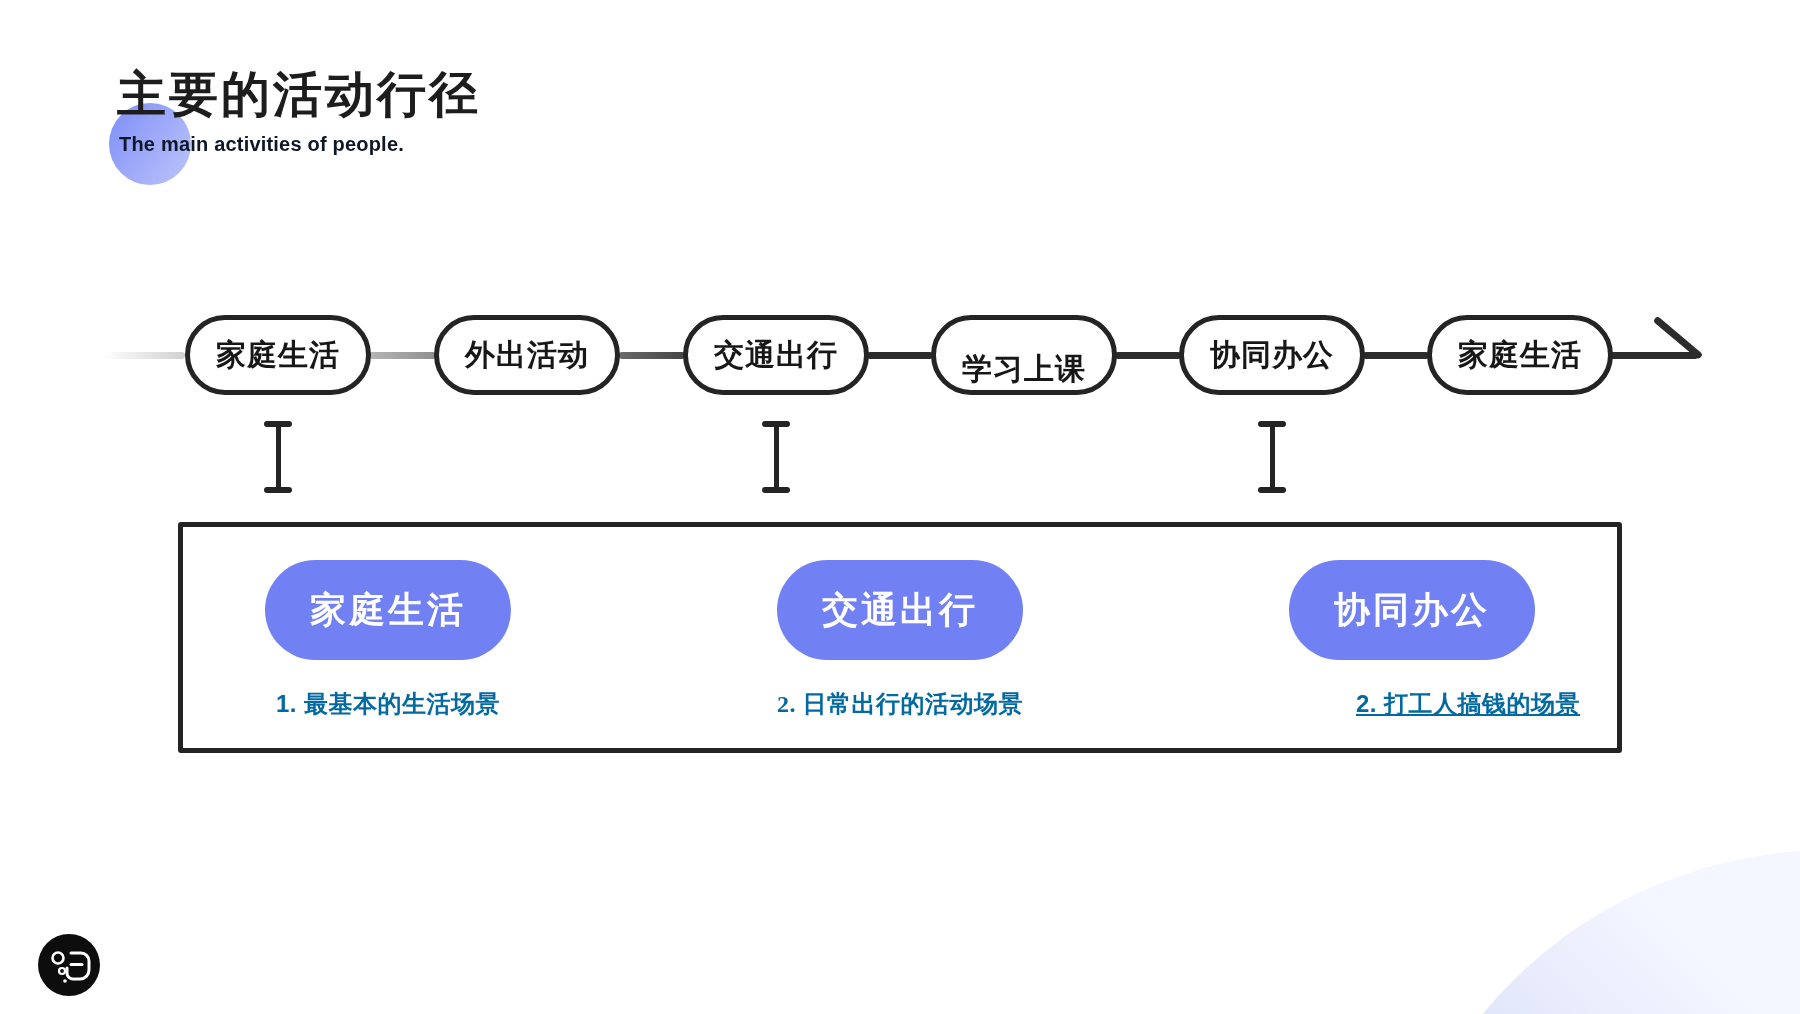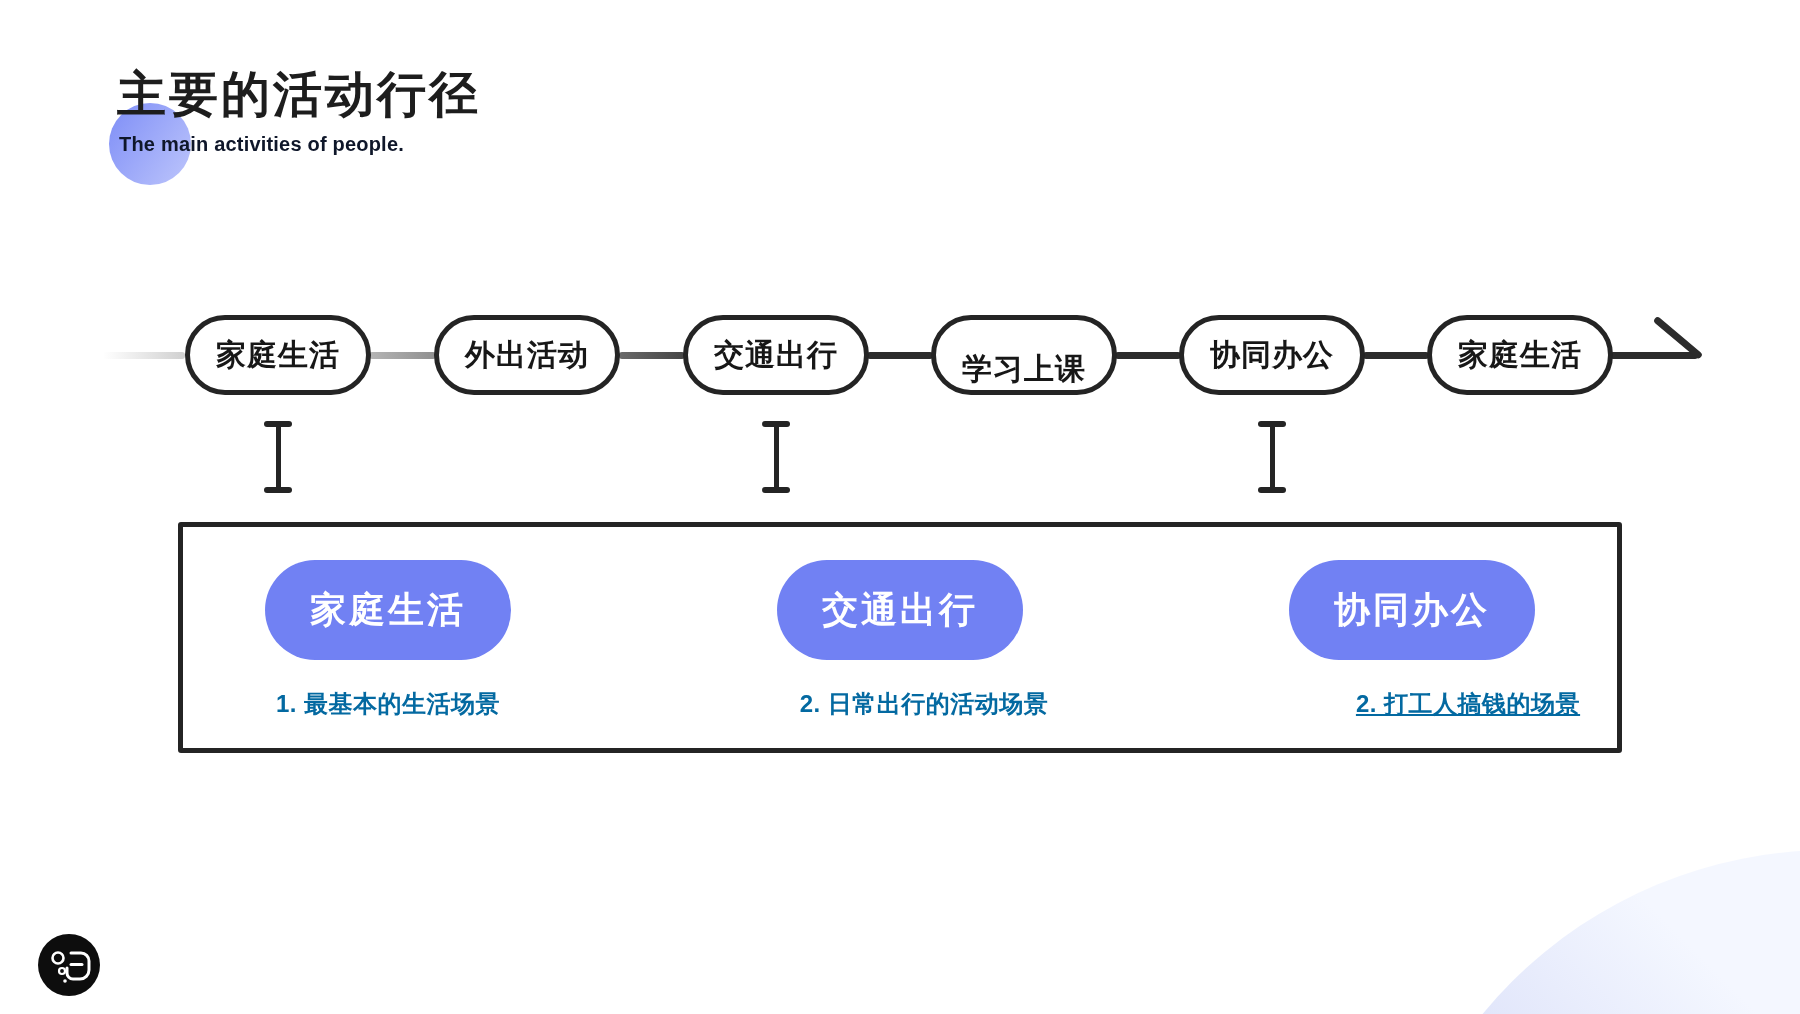--- a/index.html
+++ b/index.html
@@ -71,21 +71,21 @@
     display:flex;align-items:center;justify-content:center;
     color:#ffffff;font-size:36px;font-weight:700;letter-spacing:3px;
     z-index:3;white-space:nowrap;
   }
   .p0{left:265px;} .p1{left:777px;} .p2{left:1289px;}
   .desc{
     position:absolute;top:688px;width:520px;text-align:center;
     font-size:24px;font-weight:700;color:#0369a1;letter-spacing:0.5px;
     z-index:3;white-space:nowrap;
   }
-  .d0{left:128px;} .d1{left:664px;} .d2{left:1208px;text-decoration:underline;}
+  .d0{left:128px;} .d1{left:640px;font-family:Liberation Serif, serif;} .d2{left:1208px;text-decoration:underline;}
   
   .corner-circle{
     position:absolute;left:1380px;top:850px;width:900px;height:900px;
     border-radius:50%;
     background:linear-gradient(45deg,#bfc7f2 18%,#f4f7ff 62%);
     z-index:0;
   }
   .logo{position:absolute;left:38px;top:934px;width:62px;height:62px;z-index:2;}
 </style>
 </head>

